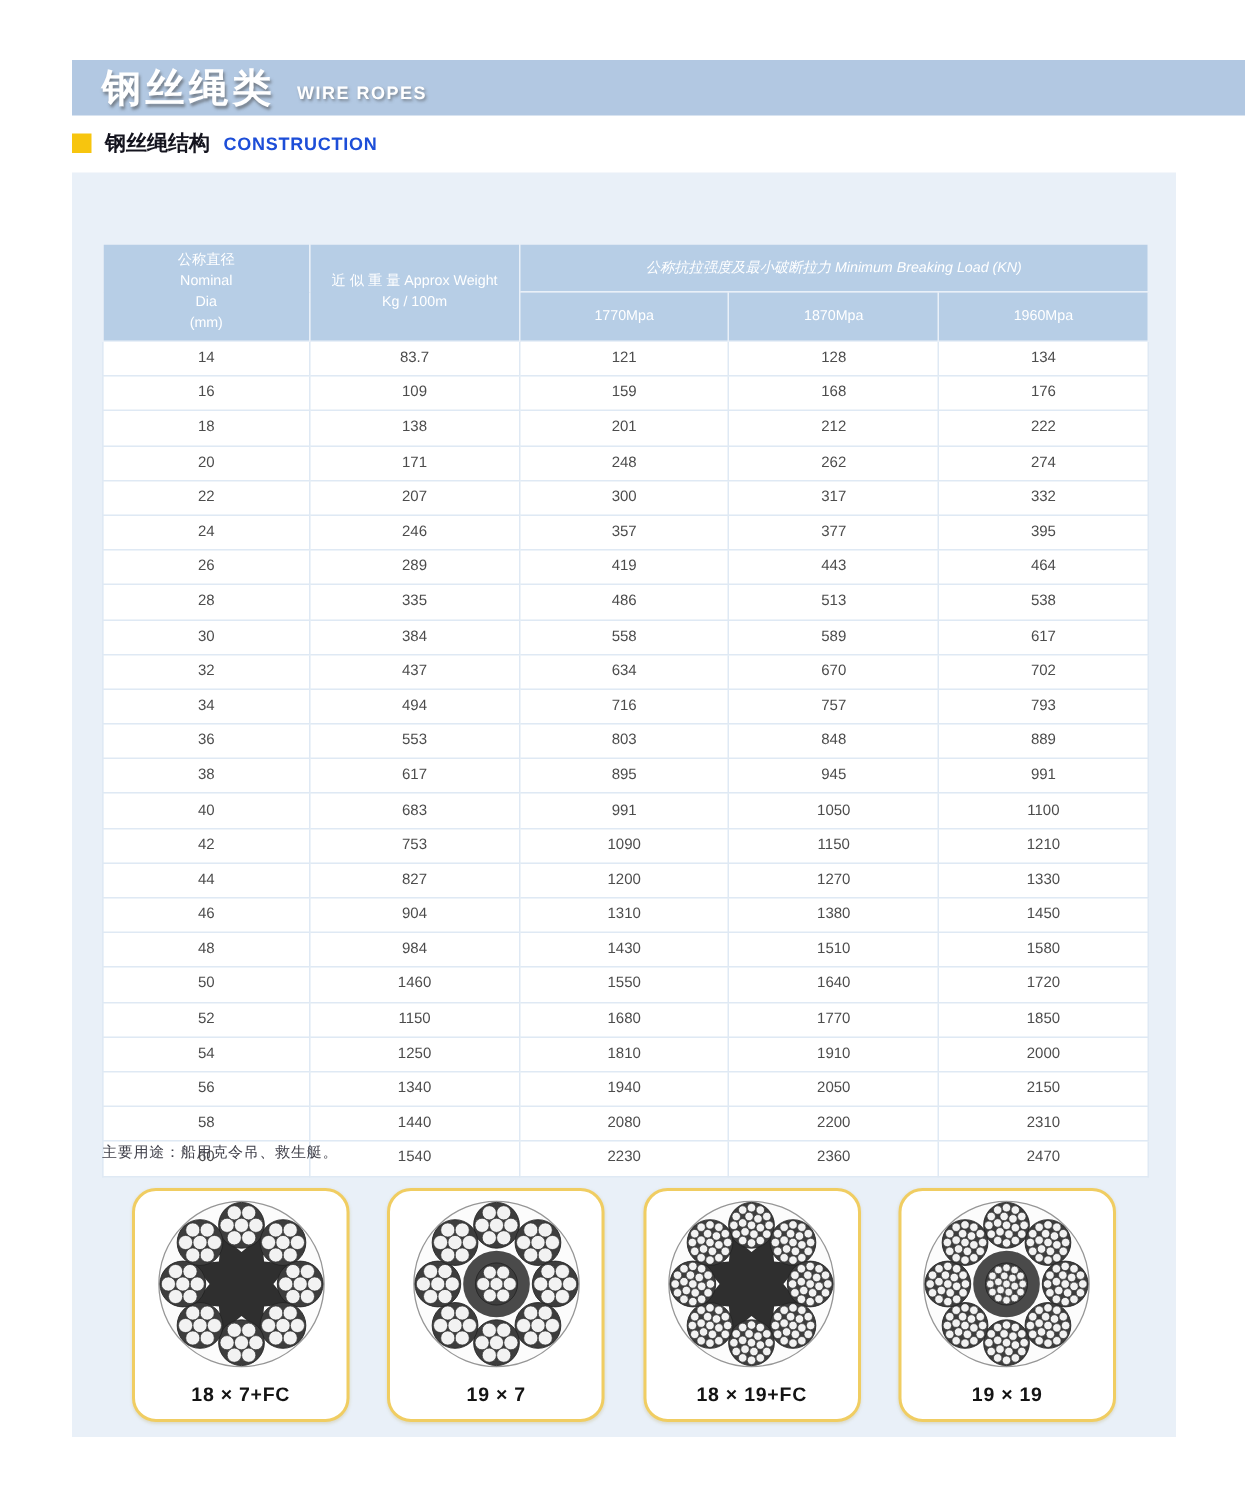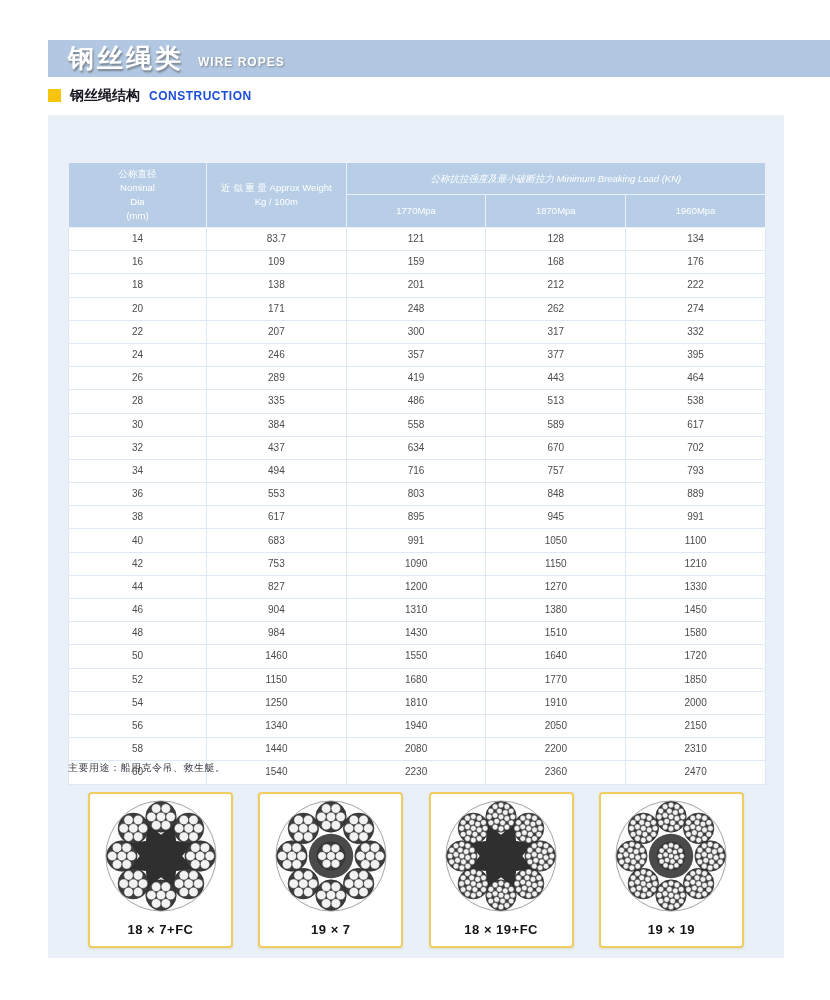--- a/index.html
+++ b/index.html
@@ -48,21 +48,21 @@
   .note {
     position:absolute; left:20px; top:646px; font-size:10px; color:#40404a;
     letter-spacing:0.5px;
   }
   .cards {
     position:absolute; left:40px; right:40px; top:677px;
     display:flex; justify-content:space-between;
   }
   .card {
     width:145px; height:156px; background:#ffffff;
-    border:2px solid #f0cd62; border-radius:4px; box-sizing:border-box;
+    border:2px solid #f0cd62; border-radius:16px; box-sizing:border-box;
     display:flex; flex-direction:column; align-items:center;
     box-shadow:0 1px 2px rgba(180,160,80,0.25);
   }
   .card svg { margin-top:5px; }
   .card-label {
     font-size:13px; font-weight:bold; color:#141414; margin-top:auto;
     margin-bottom:9px; letter-spacing:0.5px;
   }
 </style>
 </head>

